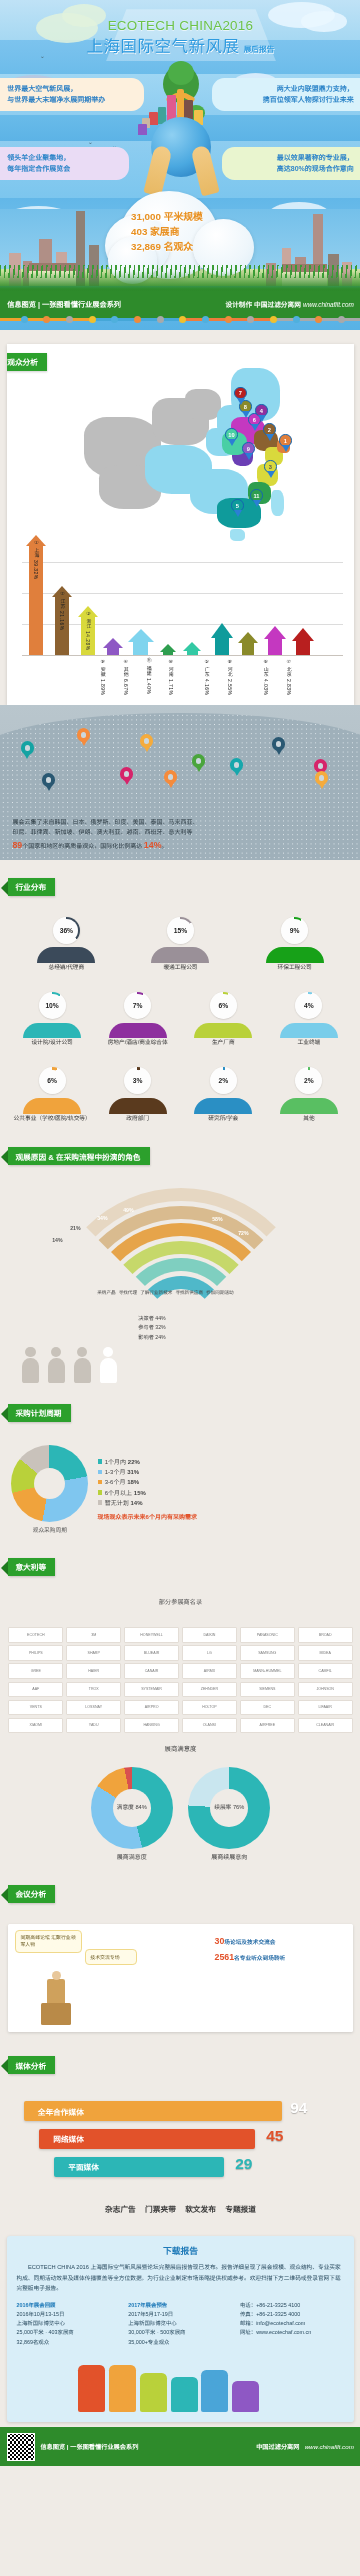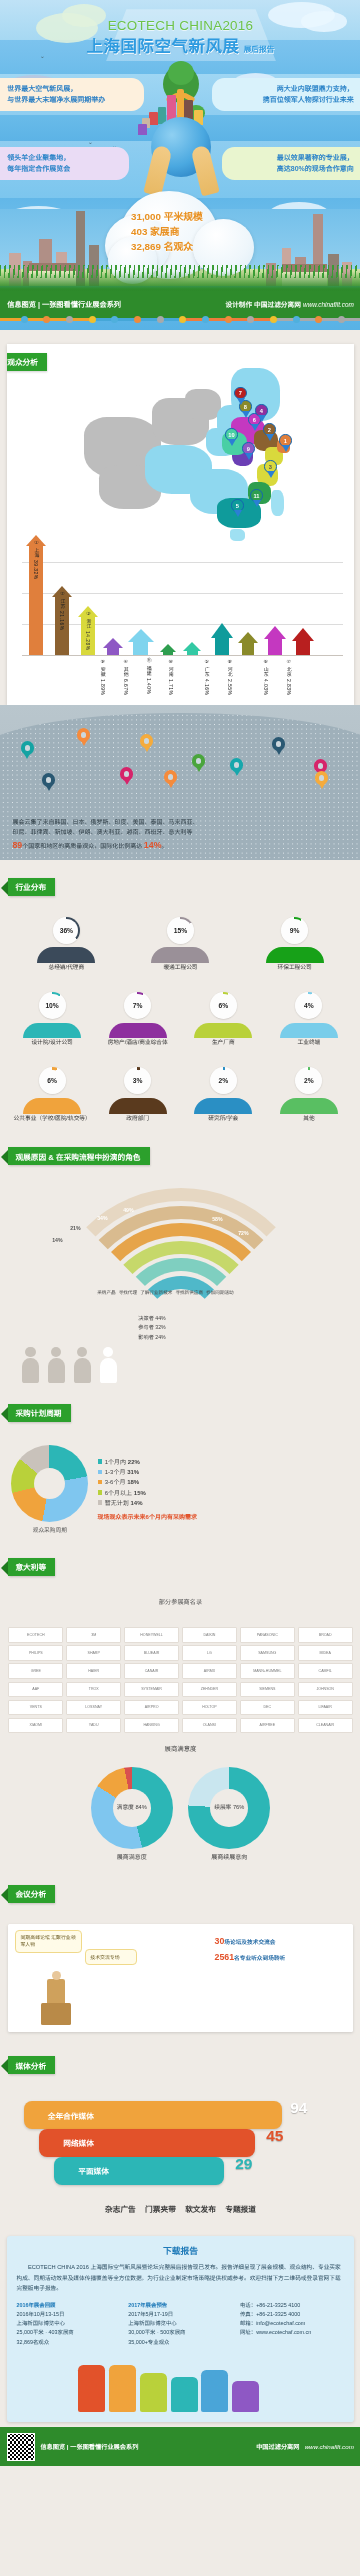--- a/index.html
+++ b/index.html
@@ -28,21 +28,21 @@
   .title-plaque {
     position:absolute; left:106px; top:9.3px; width:170px; height:52px;
     background:rgba(255,255,255,0.30);
     clip-path: polygon(12% 0%, 88% 0%, 100% 100%, 0% 100%);
     z-index:4;
   }
   .title-wrap { position:absolute; left:0; right:0; top:17.5px; text-align:center; z-index:6; }
   .t-en { font-size:13.4px; color:#6cc24a; font-weight:400; letter-spacing:0.3px;
           text-shadow:0 0.5px 0.5px rgba(255,255,255,.6); }
   .t-cn-row { margin-top:0.5px; display:flex; align-items:flex-end; justify-content:center; gap:4.1px; }
-  .t-cn { font-size:16.5px; font-weight:bold; color:#2e9be0;
+  .t-cn { font-size:16.5px; font-weight:normal; color:#2e9be0;
           text-shadow:0.5px 0.5px 0 #fff, 0 1px 1.5px rgba(0,80,140,.25); letter-spacing:0.5px;text-align:center; }
   .t-sub { font-size:7.7px; color:#2f9bdf; font-weight:bold; padding-bottom:2.6px;
            text-shadow:0.5px 0.5px 0 #fff;text-align:right; }
 
   .cloud { position:absolute; background:#fff; border-radius:50%; opacity:.85; }
   .cl-a { width:62px; height:30px; left:36px; top:13.4px; background:#e2f2dc; }
   .cl-b { width:44px;  height:23px; left:62px; top:4.1px;  background:#e2f2dc; }
   .cl-c { width:67px; height:26px; left:268px; top:2.1px;  background:#eaf7ff; }
   .cl-d { width:46px;  height:20.6px; left:301px; top:11.3px; background:#eaf7ff; }
   .cl-e { width:57px; height:24px; left:5.2px;  top:75px;background:#c3bfd8; opacity:.6;}
@@ -217,22 +217,22 @@
   .for-bubble { position:absolute; background:#fffbe8; border:0.5px solid #f0d98a;
                 border-radius:4.1px; padding:3.1px 4.1px; font-size:4.9px; color:#6a5a20; line-height:1.5;}
   .podium { position:absolute; left:30px; bottom:8.2px; width:37px; height:45px;}
   .for-stat { position:absolute; right:9.3px; top:9.3px; width:129px; font-size:5.7px;
               color:#2b6fa8; line-height:1.8; font-weight:bold;}
   .for-stat .num { color:#e2522a; font-size:8.8px; }
 
   
   .med-sec { padding:15.5px 0 8.2px; background:#efebe6;}
   .med-wrap { margin:21.6px 8.2px 0; position:relative; height:103px; }
-  .ribbon-bar { position:absolute; height:28px; border-radius:8px; display:flex;
-                align-items:center; padding-left:24px; color:#fff; font-weight:bold; font-size:7.7px;
+  .ribbon-bar { position:absolute; height:20px; border-radius:2px; display:flex;
+                align-items:center; padding-left:14px; color:#fff; font-weight:bold; font-size:7.7px;
                 box-shadow:0 1px 2.6px rgba(0,0,0,.18);}
   .med-num { position:absolute; font-size:15.5px; font-weight:bold; color:#fff;
              text-shadow:0 0.5px 1px rgba(0,0,0,.25);}
   .med-tags { display:flex; flex-wrap:wrap; justify-content:center; gap:5.2px 9.3px;
               margin:4.1px 10.3px 0; }
   .med-tag { font-size:7.7px; font-weight:bold; color:#3a3a3a; }
 
   
   .dl-sec { padding:13.4px 7.2px 5.2px; }
   .dl-card { background:#d9eef8; border-radius:3.1px; padding:8.2px 9.3px 10.3px; position:relative;

